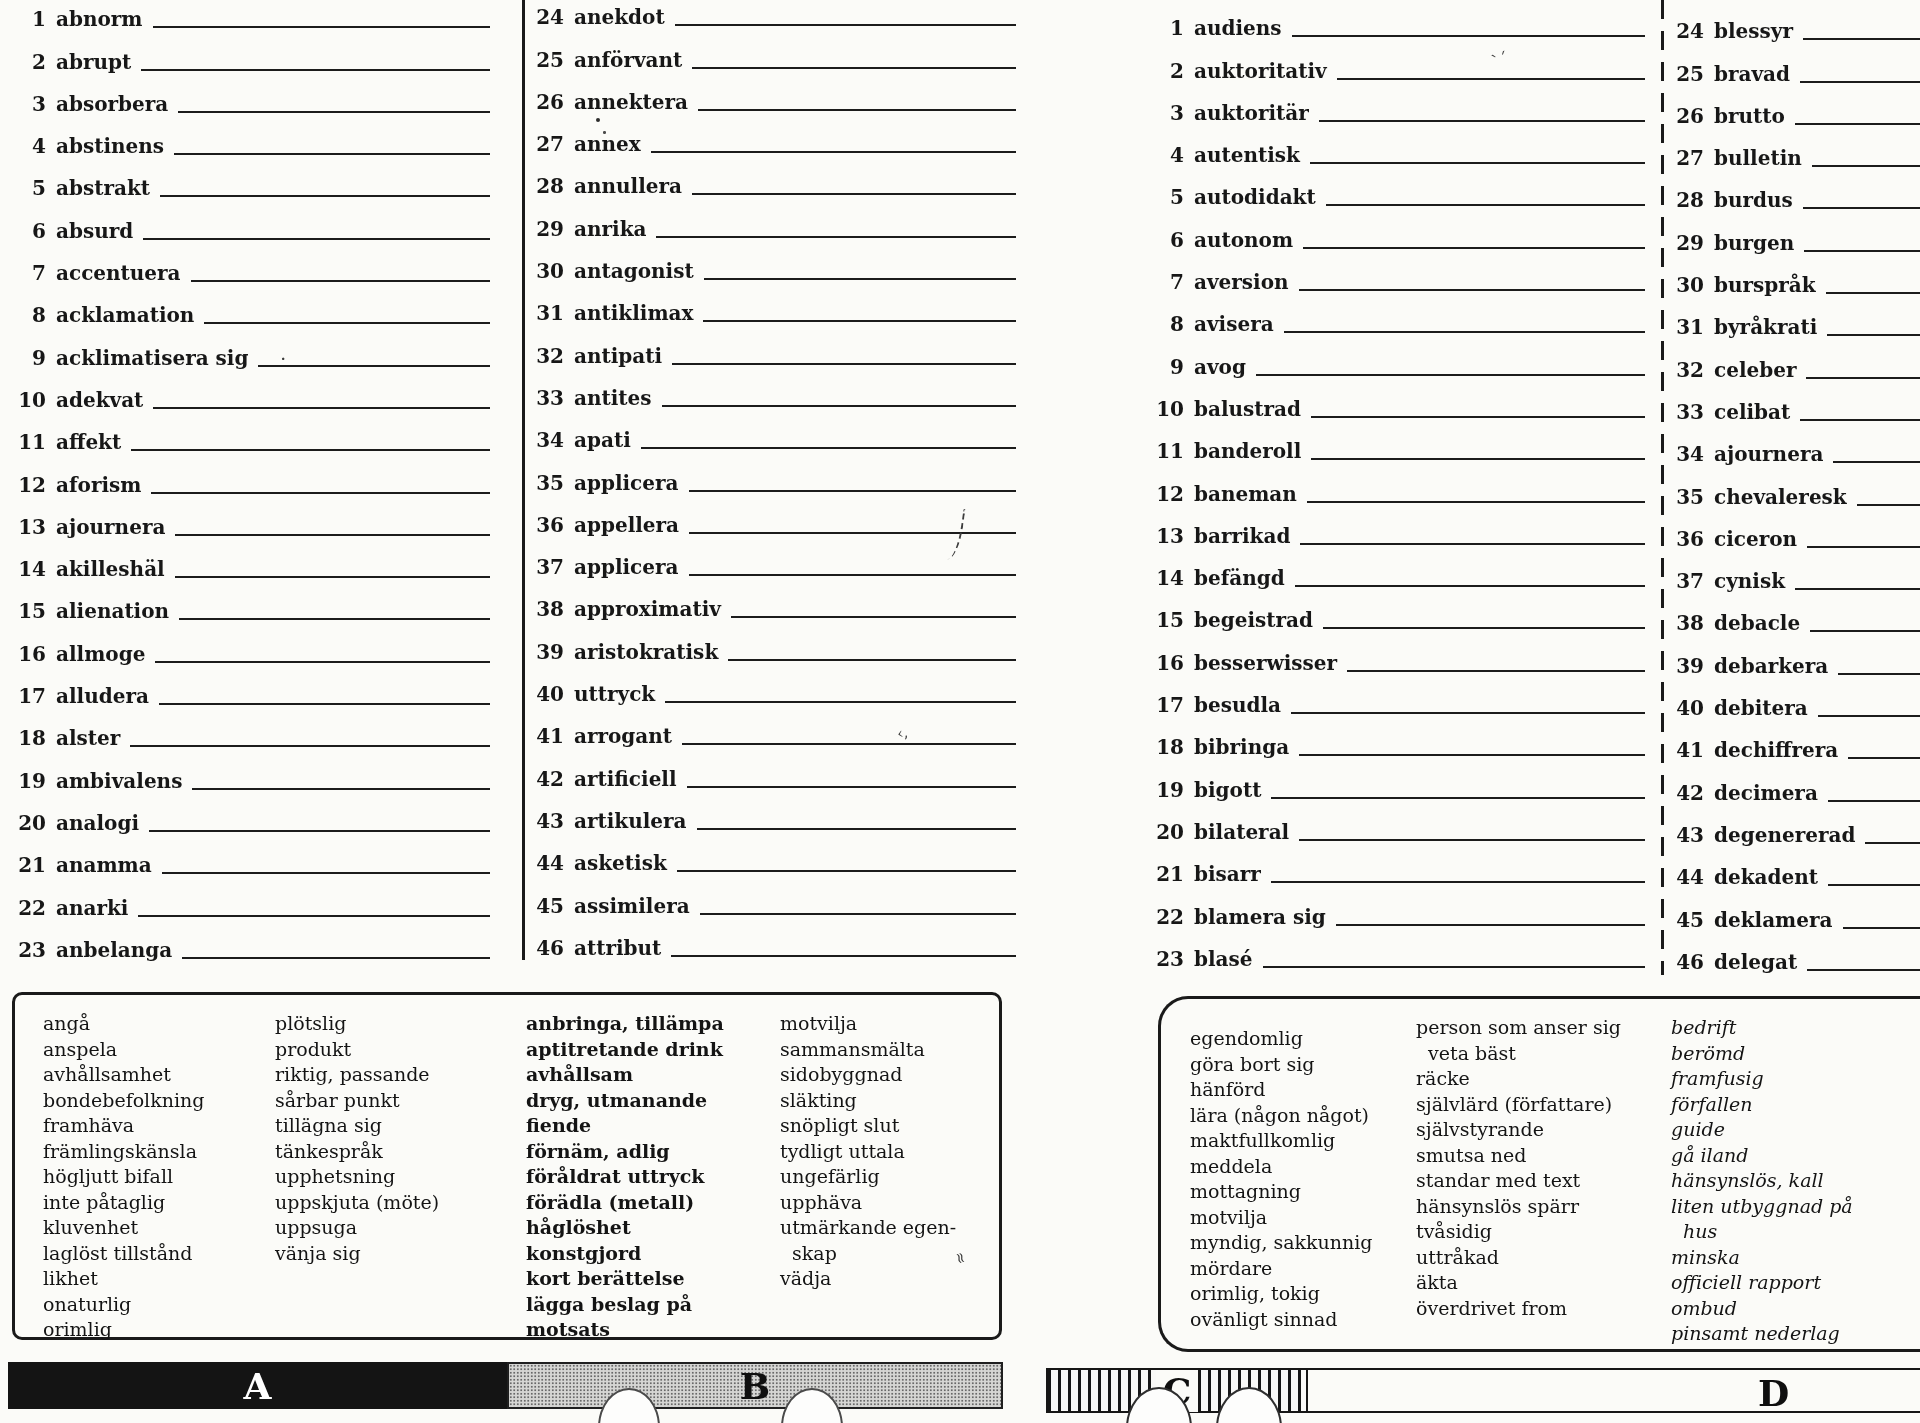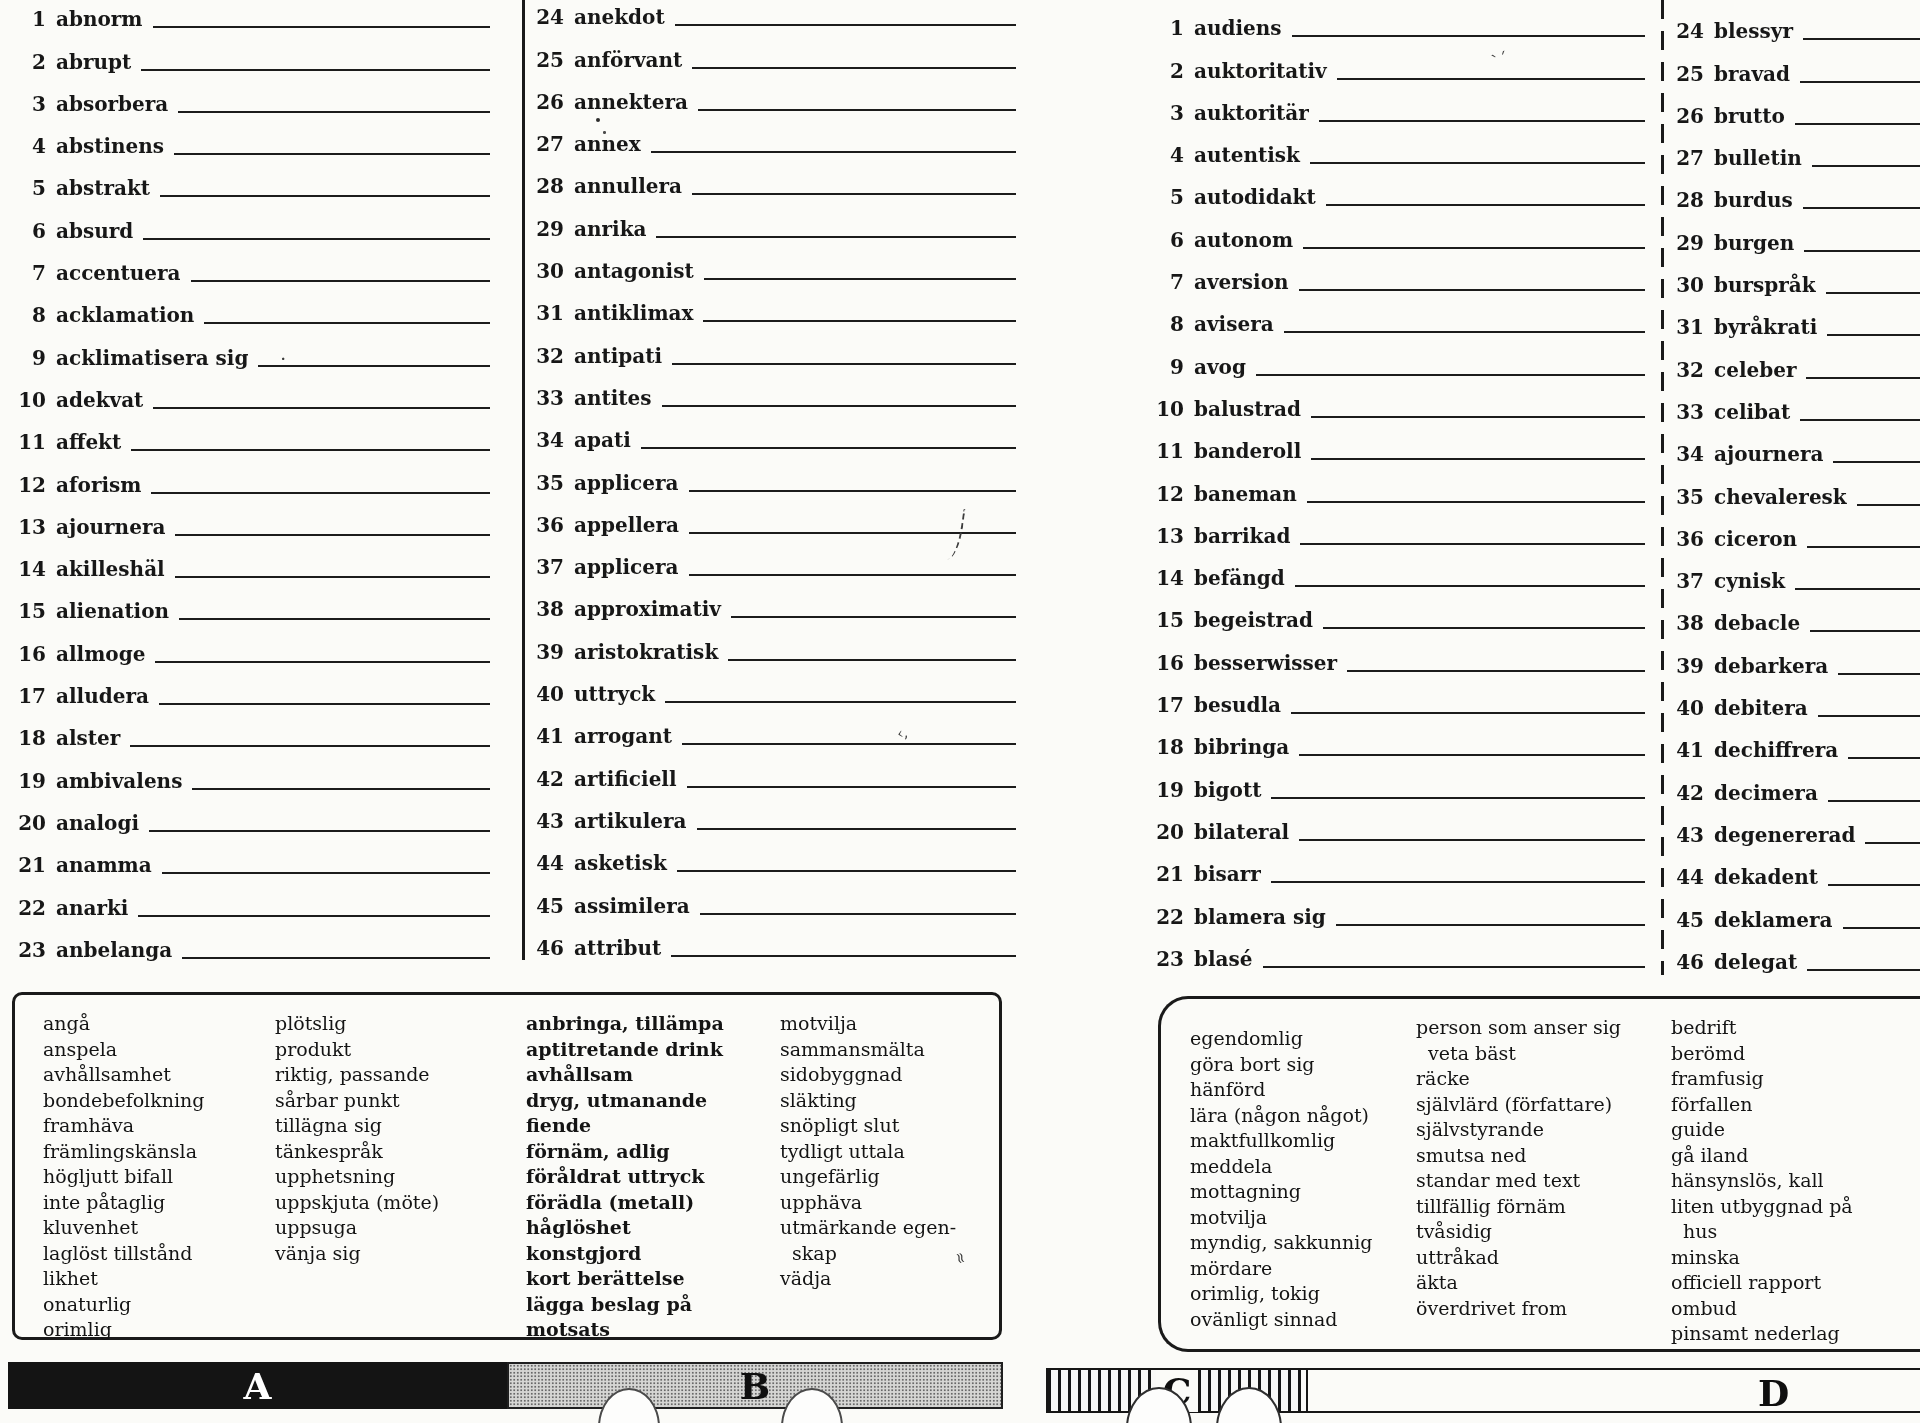--- a/index.html
+++ b/index.html
@@ -38,21 +38,21 @@
     position:absolute; box-sizing:border-box;
     border:3px solid #1a1a1a; background:transparent;
   }
   #bank-left  { left:12px;   top:992px; width:990px; height:348px; border-radius:10px; }
   #bank-right { left:1158px; top:996px; width:800px; height:356px;
                 border-radius:30px 0 0 30px; border-right:none; }
   .bankcol { position:absolute; top:16px; }
   #bank-left  .bc1 { left:28px; }  #bank-left  .bc2 { left:260px; }
   #bank-left  .bc3 { left:511px;font-weight:bold; } #bank-left  .bc4 { left:765px; }
   #bank-right .bc1 { left:29px;margin-top:11px; }  #bank-right .bc2 { left:255px; }
-  #bank-right .bc3 { left:510px; }
+  #bank-right .bc3 { left:510px;font-style:italic; }
   .bankline {
     font-size:19px; line-height:25.5px; white-space:pre; color:#141414;
   }
   
   .bar {
     position:absolute; box-sizing:border-box;
     display:flex; align-items:center; justify-content:center;
     font-weight:bold; font-size:36px; z-index:2;
   }
   .bar-a {
@@ -650,21 +650,21 @@
       <div class="bankline">ovänligt sinnad</div>
     </div>
   <div class="bankcol bc2">
       <div class="bankline">person som anser sig</div>
       <div class="bankline">  veta bäst</div>
       <div class="bankline">räcke</div>
       <div class="bankline">självlärd (författare)</div>
       <div class="bankline">självstyrande</div>
       <div class="bankline">smutsa ned</div>
       <div class="bankline">standar med text</div>
-      <div class="bankline">tillfällig förnäm</div>
+      <div class="bankline">hänsynslös spärr</div>
       <div class="bankline">tvåsidig</div>
       <div class="bankline">uttråkad</div>
       <div class="bankline">äkta</div>
       <div class="bankline">överdrivet from</div>
     </div>
   <div class="bankcol bc3">
       <div class="bankline">bedrift</div>
       <div class="bankline">berömd</div>
       <div class="bankline">framfusig</div>
       <div class="bankline">förfallen</div>

